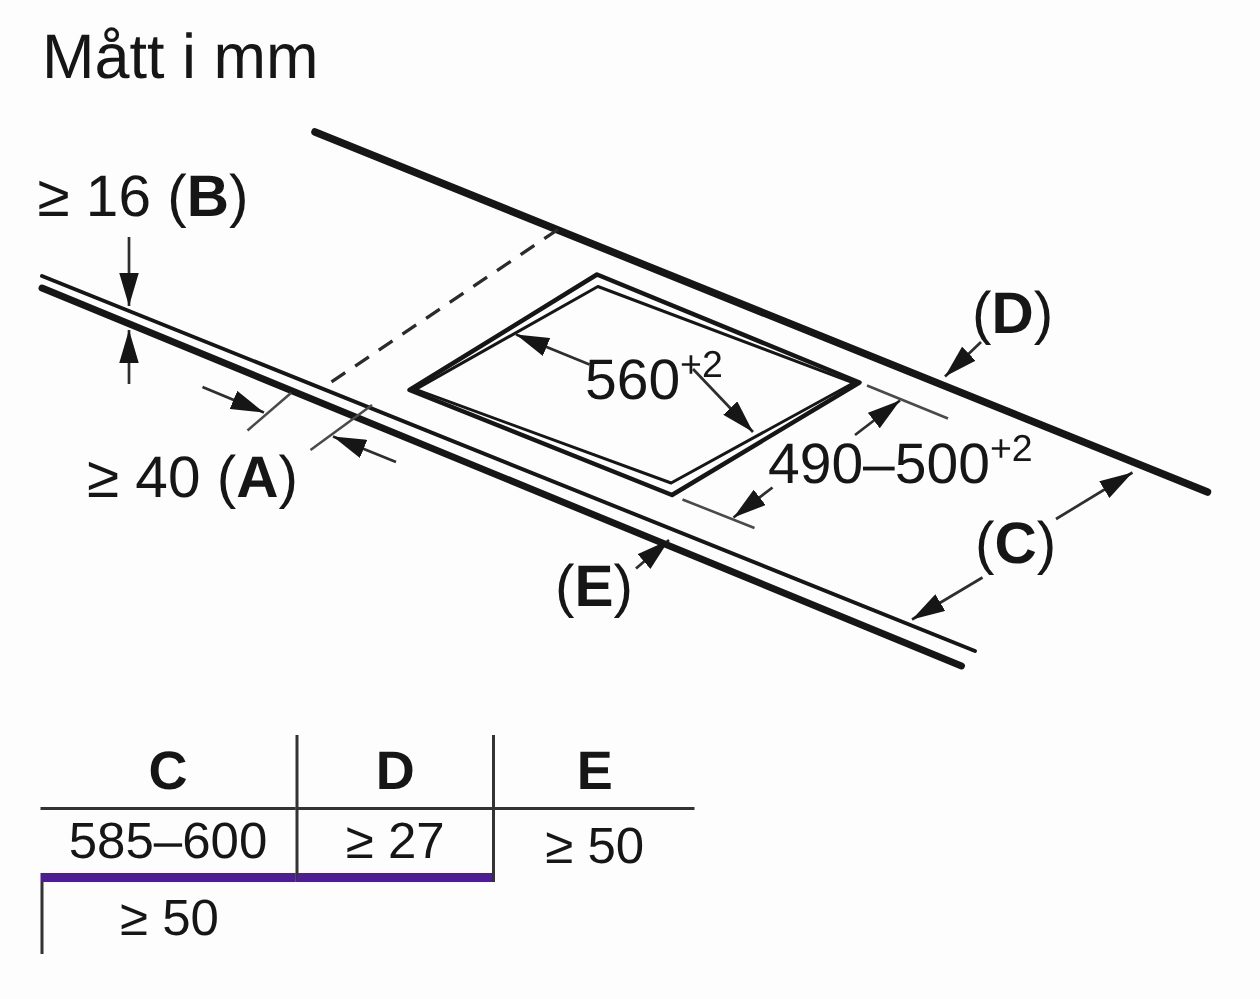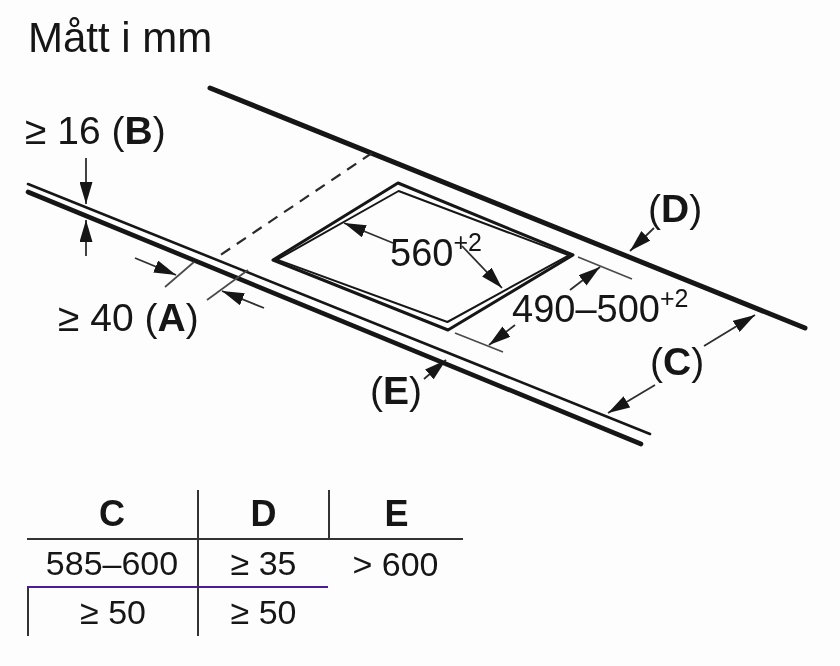--- a/index.html
+++ b/index.html
@@ -12,21 +12,21 @@
   .dim-sup{font-size:25px;}
   .label-text{font-size:39px;}
   .label-letter{font-weight:bold;}
   .title-text{font-size:42px;}
   
   .spec-table{position:absolute;left:27px;top:490px;width:436px;
               display:grid;grid-template-columns:170px 131px 135px;}
   .cell{display:flex;align-items:center;justify-content:center;
         font-size:34px;height:48px;box-sizing:border-box;}
   .cell.head{font-weight:bold;font-size:36px;height:50px;border-bottom:2px solid #333;}
-  .cell.r1{border-bottom:2px solid #4c1d95;}
+  .cell.r1{border-bottom:6px solid #4c1d95;}
   .cell.colsep{border-left:2px solid #333;}
 </style>
 </head>
 <body>
 
 <div class="stage">
 
   <svg width="840" height="666" viewBox="0 0 840 666">
     <defs>
       <marker id="arr" markerUnits="userSpaceOnUse" markerWidth="22" markerHeight="13" refX="22" refY="6.5" orient="auto">
@@ -82,20 +82,19 @@
 
     <text x="370" y="404" class="label-text"><tspan>(</tspan><tspan class="label-letter">E</tspan><tspan>)</tspan></text>
   </svg>
 
   <div class="spec-table">
     <div class="cell head">C</div>
     <div class="cell head colsep">D</div>
     <div class="cell head colsep">E</div>
 
     <div class="cell r1">585–600</div>
-    <div class="cell r1 colsep">≥ 35</div>
+    <div class="cell r1 colsep">≥ 27</div>
 
-    <div class="cell">&gt; 600</div>
     <div class="cell colsep">≥ 50</div>
     <div class="cell colsep">≥ 50</div>
   </div>
 
 </div>
 
 </body></html>

